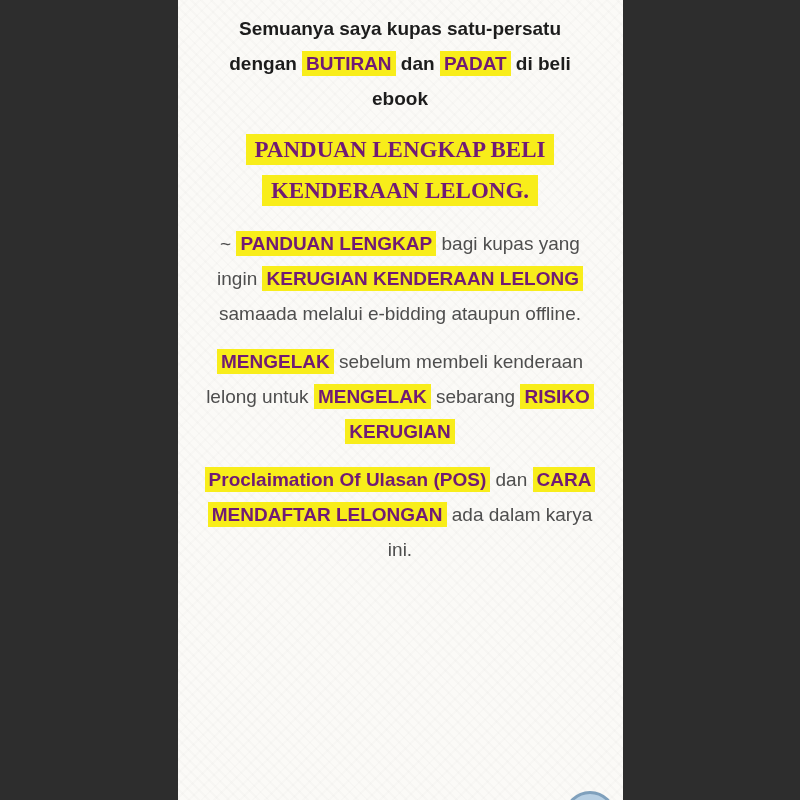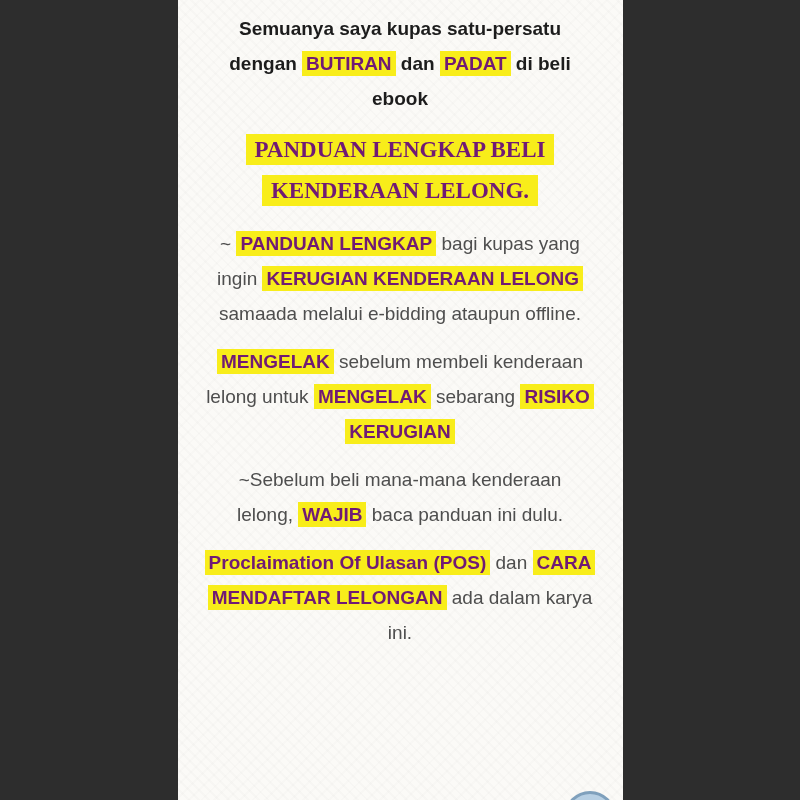--- a/index.html
+++ b/index.html
@@ -90,24 +90,20 @@
     <span class="line"><span>samaada melalui e-bidding ataupun offline.</span></span>
   </p>
 
 
   <p class="para">
     <span class="line"><span class="hl">MENGELAK</span><span> sebelum membeli kenderaan</span></span>
     <span class="line"><span>lelong untuk </span><span class="hl">MENGELAK</span><span> sebarang </span><span class="hl">RISIKO</span></span>
     <span class="line"><span class="hl">KERUGIAN</span></span>
   </p>
 
-  <p class="para">
-    <span class="line"><span>~Sebelum beli mana-mana kenderaan</span></span>
-    <span class="line"><span>lelong, </span><span class="hl">WAJIB</span><span> baca panduan ini dulu.</span></span>
-  </p>
 
   <p class="para">
     <span class="line"><span class="hl">Proclaimation Of Ulasan (POS)</span><span> dan </span><span class="hl">CARA</span></span>
     <span class="line"><span class="hl">MENDAFTAR LELONGAN</span><span> ada dalam karya</span></span>
     <span class="line"><span>ini.</span></span>
   </p>
 
   <div class="chat-bubble"></div>
 
 </div>

